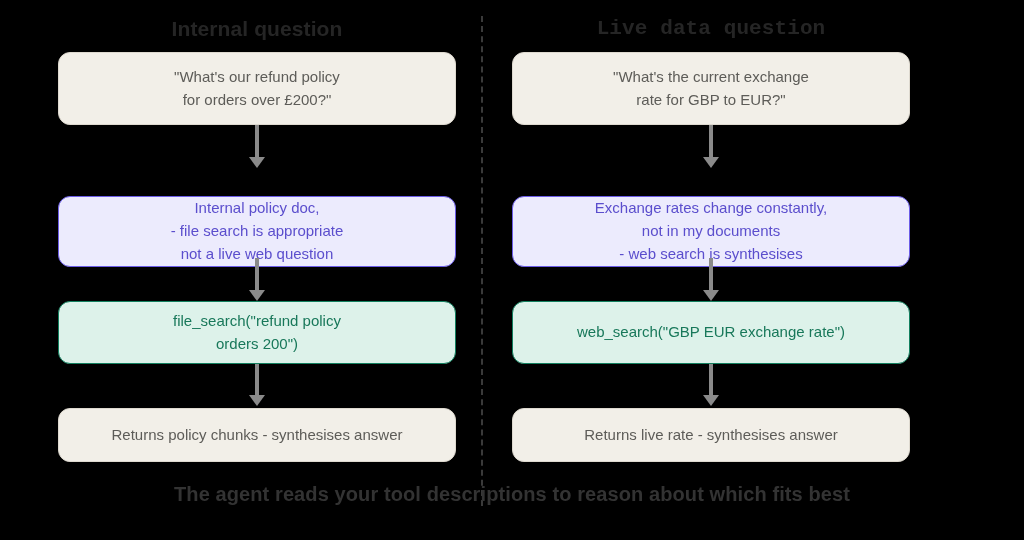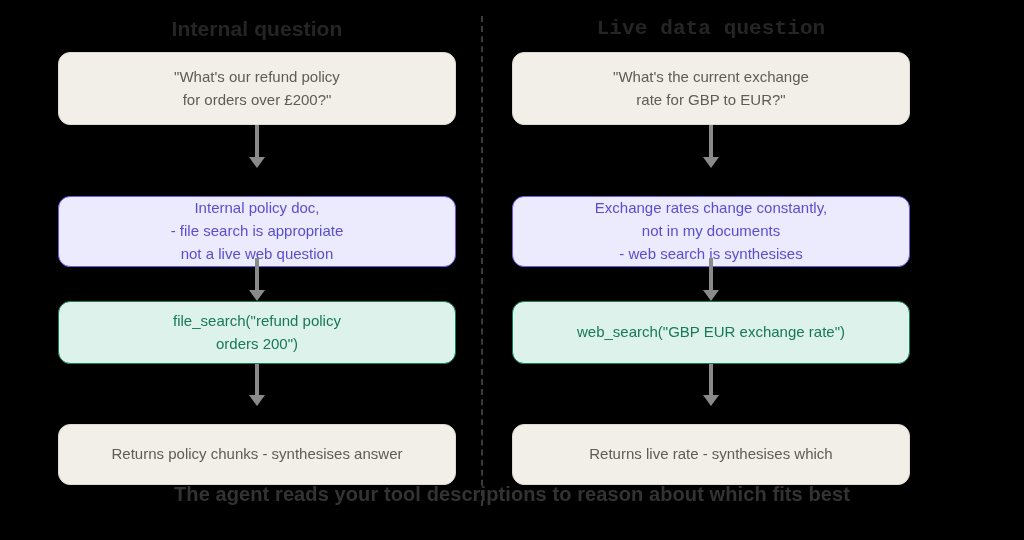--- a/index.html
+++ b/index.html
@@ -81,21 +81,21 @@
     color: #18785a;
   }
 
   
   .col-left  { left: 58px;  width: 398px; }
   .col-right { left: 512px; width: 398px; }
 
   .row-question { top: 52px;  height: 73px; }
   .row-reason   { top: 152px; height: 71px; margin-top: 44px; }
   .row-tool     { top: 301px; height: 63px; }
-  .row-result   { top: 424px; height: 61px; }
+  .row-result   { top: 408px; height: 54px; }
 
   
   .arrow {
     position: absolute;
     width: 18px;
   }
   .arrow .shaft {
     position: absolute;
     left: 7px;
     top: 0;
@@ -218,19 +218,19 @@
     </div>
   </div>
 
   <div class="arrow a3 right-col">
     <div class="shaft"></div>
     <div class="head"></div>
   </div>
 
   <div class="node cream col-right row-result">
     <div class="lines">
-      <div>Returns live rate - synthesises which</div>
+      <div>Returns live rate - synthesises answer</div>
     </div>
   </div>
 
   <div class="caption">The agent reads your tool descriptions to reason about which fits best</div>
 
 </div>
 
 </body></html>

